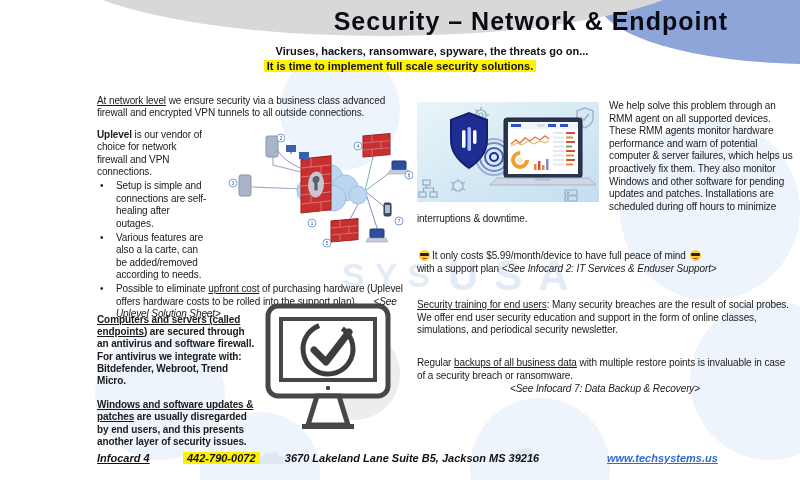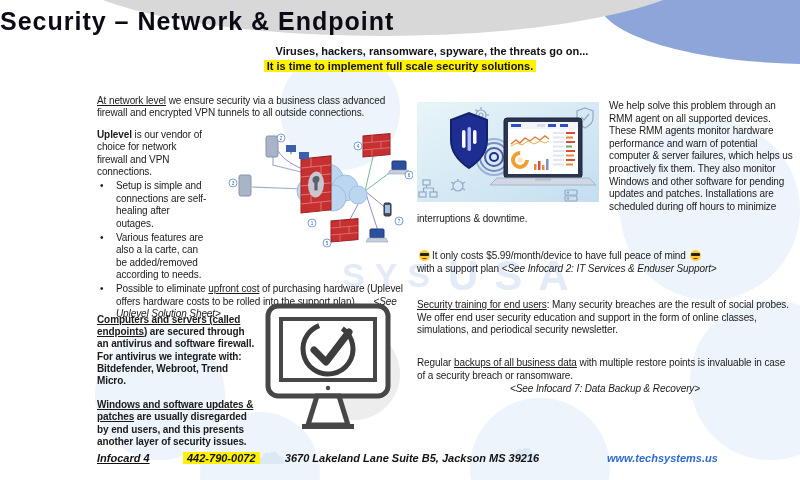--- a/index.html
+++ b/index.html
@@ -7,21 +7,21 @@
             font-family:"Liberation Sans", sans-serif; color:#1a1a1a; }
 
   
   .bgc { position:absolute; border-radius:50%; background:#eef4fb; }
   .wm { position:absolute; font-weight:bold; color:rgba(198,216,240,0.50); letter-spacing:10px; }
   .cloud-wm { position:absolute; color:#dde8f5; font-size:34px; }
 
   
   .band-blue { position:absolute; left:598px; top:-64px; width:430px; height:128px; border-radius:50%; background:#8da5d8; }
   .band-gray { position:absolute; left:58px; top:-110px; width:650px; height:146px; border-radius:50%; background:#d8d8d8; }
-  .title { position:absolute; top:7px; left:0; width:728px; text-align:left;
+  .title { position:absolute; top:7px; left:0; width:728px; text-align:right;
            font-size:25px; font-weight:800; letter-spacing:1px; color:#0b0b16; }
   .threats { position:absolute; top:45px; left:0; width:800px; text-align:center; font-size:11px; font-weight:bold; color:#111;padding-left:32px; }
   .cta { position:absolute; top:60px; left:0; width:800px; text-align:center; font-size:11px; font-weight:bold; color:#111; }
   .hl { background:#fff200; padding:0 3px; }
 
   
   .leftcol { position:absolute; left:97px; top:95px; width:316px; font-size:10px; line-height:1.24; letter-spacing:-0.1px; }
   .rightcol { position:absolute; left:417px; top:100px; width:376px; font-size:10px; line-height:1.26; letter-spacing:-0.1px; }
   p { margin:0; }
   .u { text-decoration:underline; }
@@ -48,21 +48,21 @@
            position:relative; vertical-align:-2px; margin:0 2px; }
   .emoji::before { content:""; position:absolute; top:3px; left:1px; right:1px; height:3px; background:#222; border-radius:1px; }
   .emoji::after { content:""; position:absolute; bottom:1.5px; left:3px; right:3px; height:2px;
                   border-bottom:1.4px solid #a04; border-radius:50%; }
 
   
   .footer-item { position:absolute; top:452px; font-size:11px; font-weight:bold; font-style:italic; color:#111; }
   .f-infocard { left:97px; text-decoration:underline;text-align:right; }
   .f-phone { left:183px; background:#fff200; padding:0 4px; }
   .f-address { left:0; width:824px; text-align:center; }
-  .f-site { left:607px; color:#2e6bd0; cursor:pointer; }
+  .f-site { left:607px; color:#2e6bd0; text-decoration:underline; cursor:pointer; }
   svg text.num { font-family:"Liberation Sans",sans-serif; font-size:4.6px; fill:#335d9e; text-anchor:middle; }
 </style>
 </head>
 <body>
 
 <div class="canvas">
 
   <div class="bgc" style="left:280px;top:50px;width:120px;height:120px;"></div>
   <div class="bgc" style="left:620px;top:120px;width:180px;height:180px;"></div>
   <div class="bgc" style="left:690px;top:300px;width:160px;height:160px;"></div>

